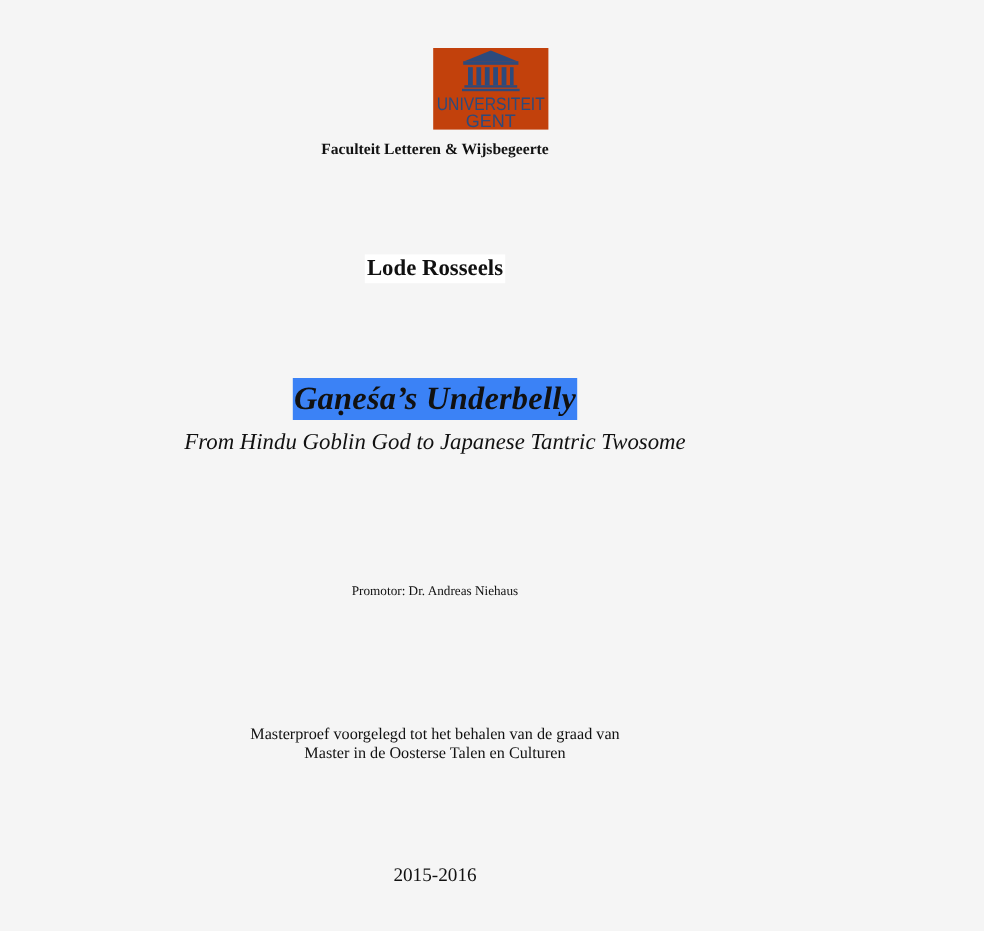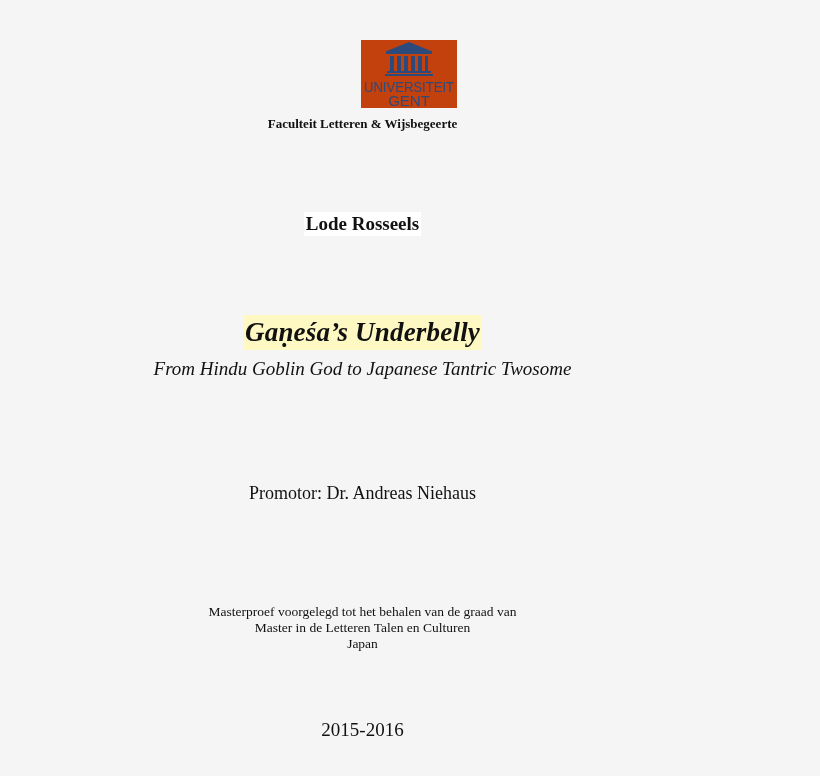--- a/index.html
+++ b/index.html
@@ -41,53 +41,53 @@
       background: #ffffff;
       font-size: 19px;
       font-weight: bold;
       line-height: 24px;
       padding: 0 2px;
     }
 
     .title-wrap { top: 315px; }
     .title {
       display: inline-block;
-      background: #fef9c3;
+      background: #3b82f6;
       font-size: 27px;
       font-style: italic;
       font-weight: bold;
       line-height: 35px;
       padding: 0 1px;
       letter-spacing: 0.2px;
     }
 
     .subtitle {
       top: 357px;
       font-size: 19px;
       font-style: italic;
       line-height: 24px;
     }
 
     .promotor {
       top: 485px;
-      font-size: 18px;
+      font-size: 11px;
       line-height: 16px;
     }
     .promotor div { height: 16px; }
 
     .degree {
       top: 604px;
       font-size: 13.5px;
       line-height: 16px;
     }
     .degree div { height: 16px; }
 
     .year {
       top: 722px;
-      font-size: 19px;
+      font-size: 16px;
       line-height: 16px;
     }
   </style>
 </head>
 <body>
 
 <div class="logo-box">
   <svg width="96" height="68" viewBox="0 0 96 68">
 
     <polygon points="48,2 26,11 70,11" fill="#2d4a7c"></polygon>
@@ -119,17 +119,16 @@
 </div>
 
 <div class="abs subtitle">From Hindu Goblin God to Japanese Tantric Twosome</div>
 
 <div class="abs promotor">
   <div>Promotor: Dr. Andreas Niehaus</div>
 </div>
 
 <div class="abs degree">
   <div>Masterproef voorgelegd tot het behalen van de graad van</div>
-  <div>Master in de Letteren Talen en Culturen</div>
-  <div>Japan</div>
+  <div>Master in de Oosterse Talen en Culturen</div>
 </div>
 
 <div class="abs year">2015-2016</div>
 
 </body></html>

